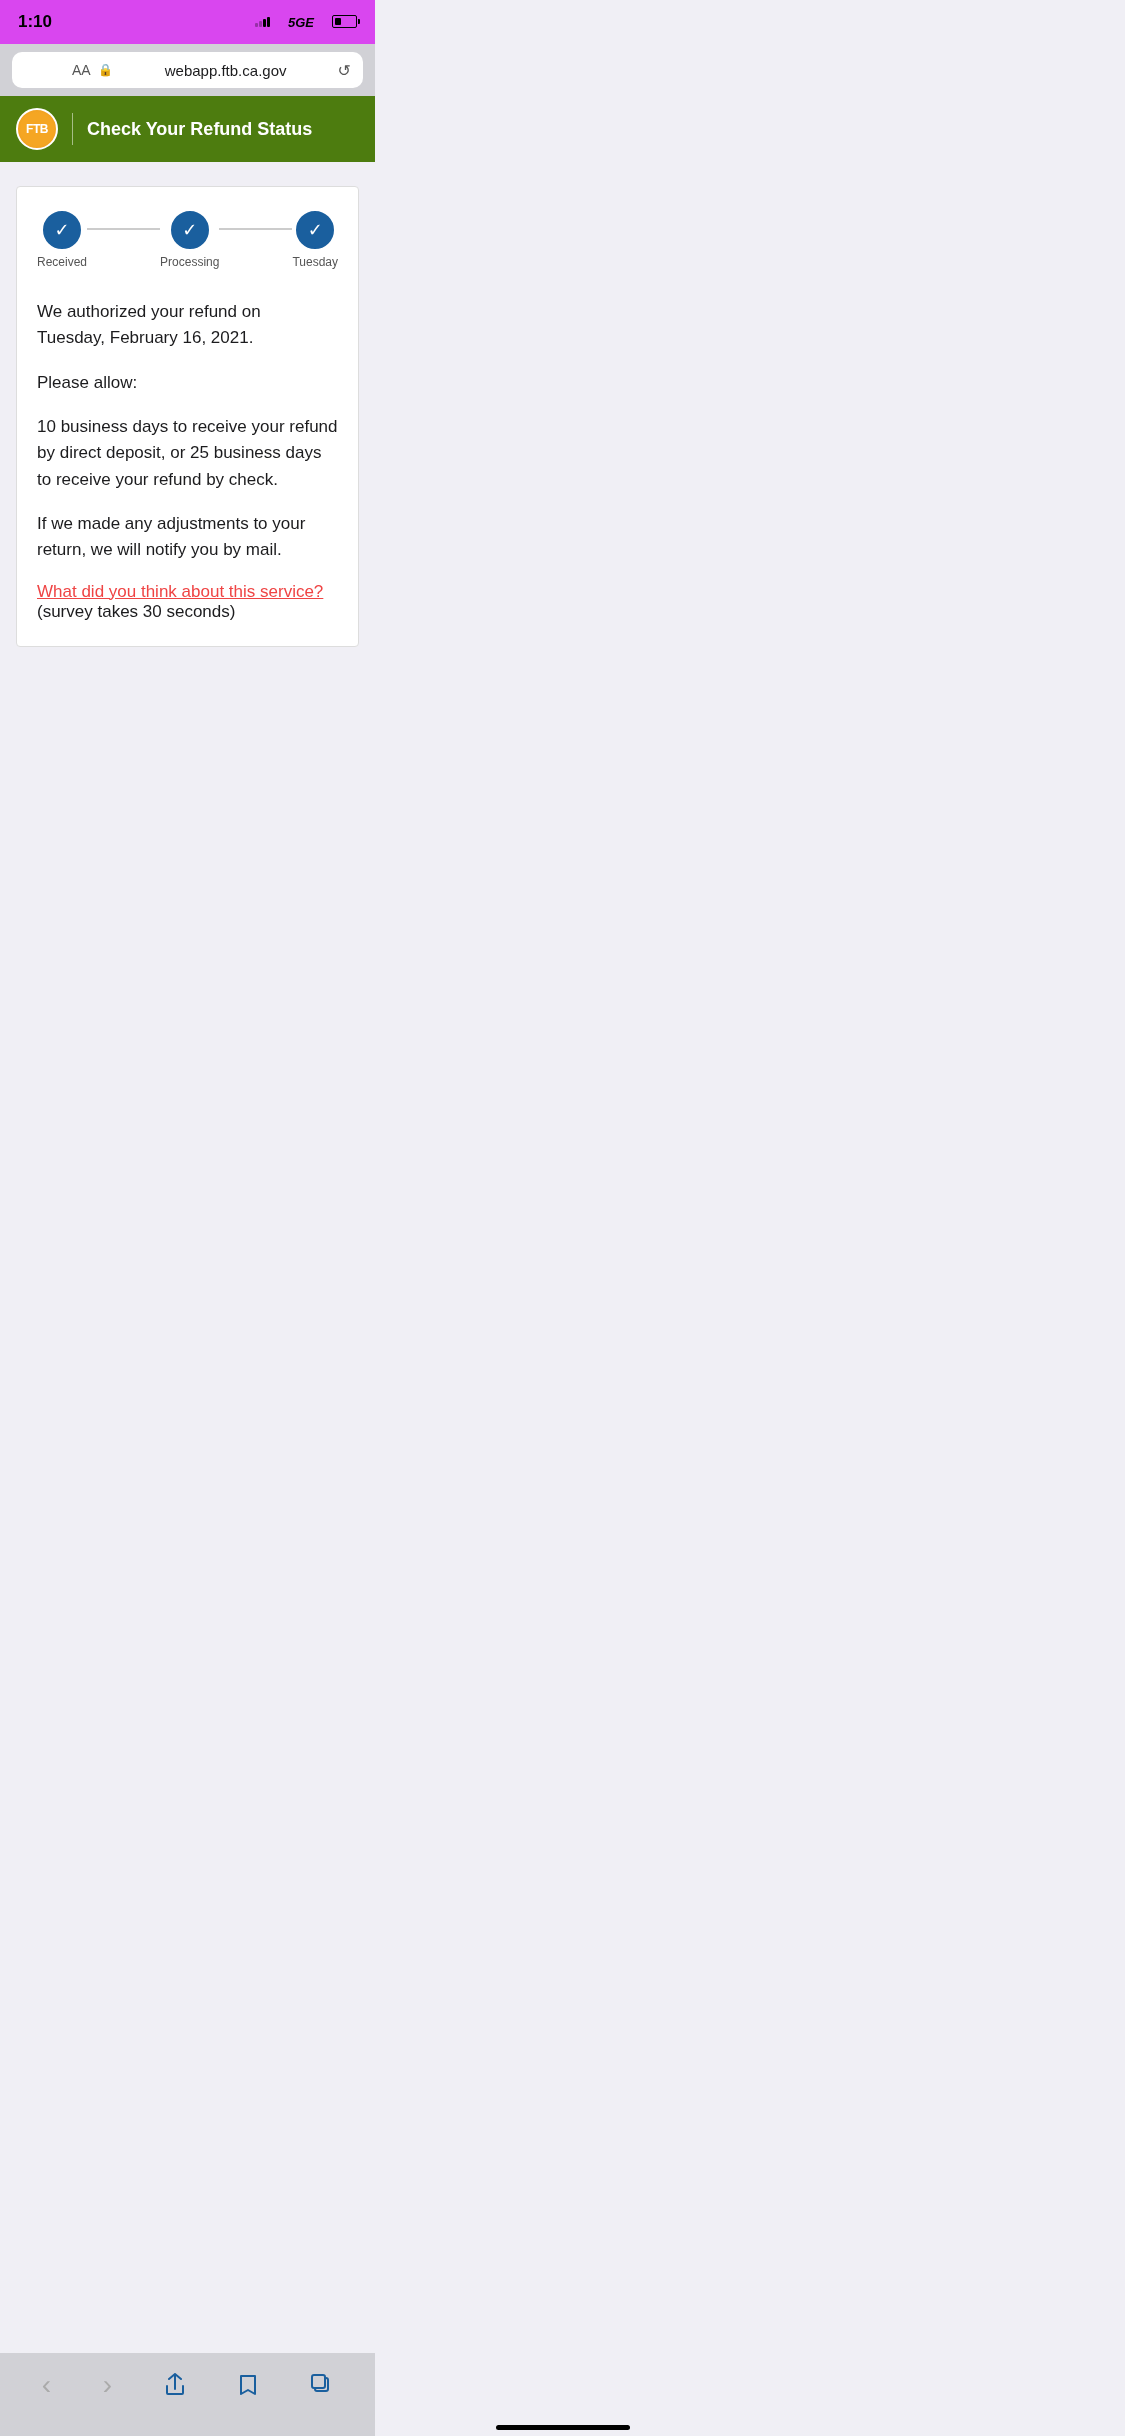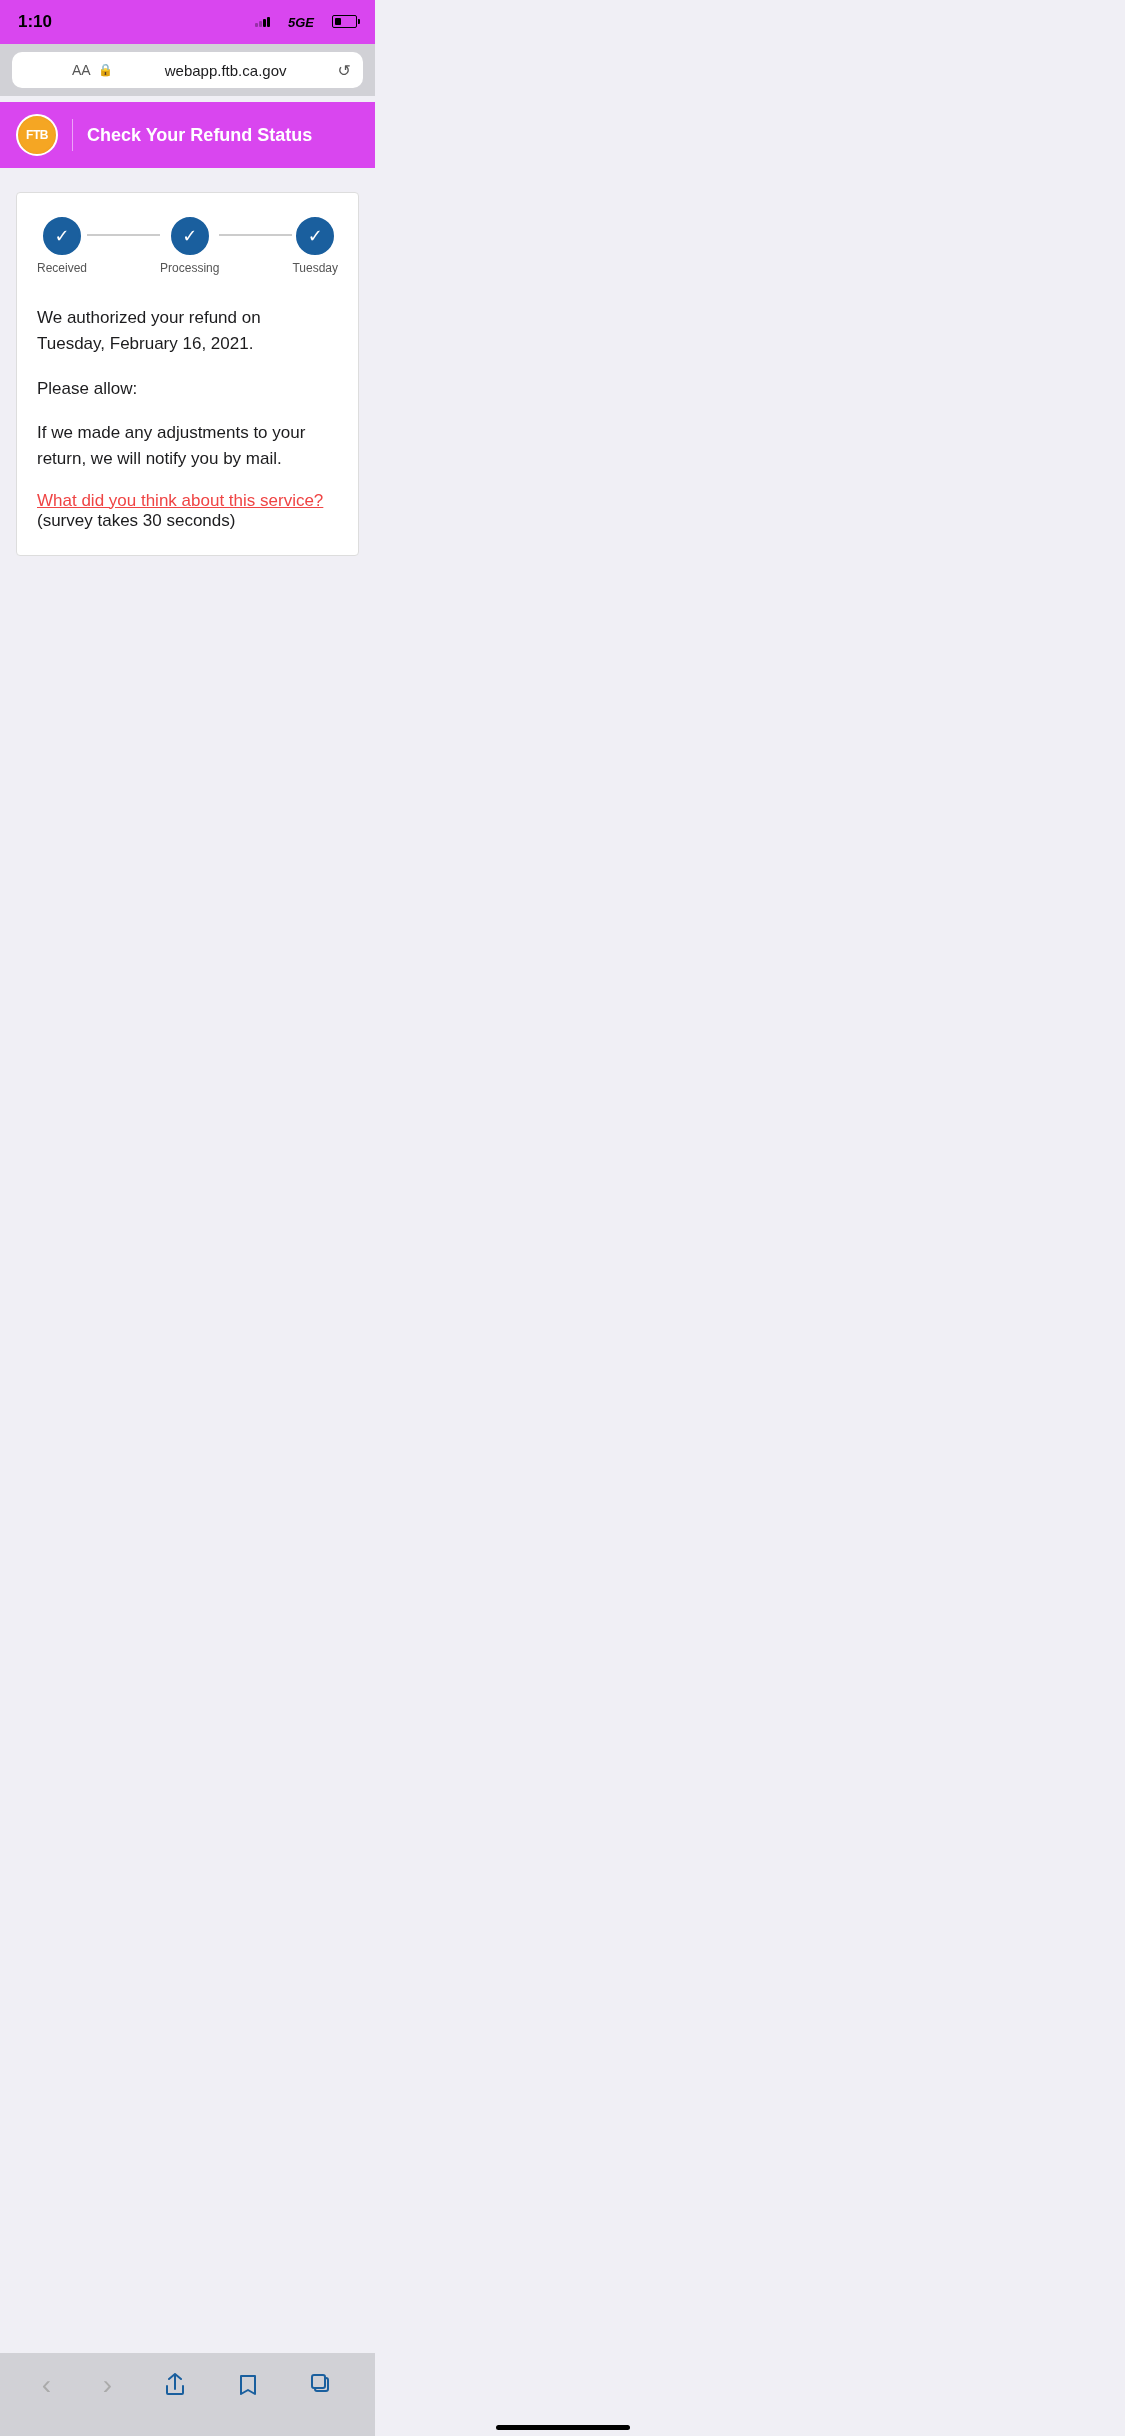--- a/index.html
+++ b/index.html
@@ -112,26 +112,25 @@
       color: #1c1c1e;
       text-align: center;
     }
     .url-refresh {
       font-size: 16px;
       color: #555;
     }
 
     
     .ftb-header {
-      background: #d946ef;
+      background: #4d7c0f;
       padding: 12px 16px;
       display: flex;
       align-items: center;
       gap: 14px;
-      margin-top: 6px;
     }
     .header-divider {
       width: 1px;
       height: 32px;
       background: rgba(255,255,255,0.5);
     }
     .header-title {
       font-size: 18px;
       font-weight: 600;
       color: #fff;
@@ -334,20 +333,21 @@
         <span class="step-label">Tuesday</span>
       </div>
     </div>
 
     <p class="body-text">
       <span>We authorized your refund on</span><br>
       <strong><span>Tuesday, February 16, 2021.</span></strong>
     </p>
 
     <p class="body-text">Please allow:</p>
+    <p class="body-text">10 business days to receive your refund by direct deposit, or 25 business days to receive your refund by check.</p>
 
     <p class="body-text">If we made any adjustments to your return, we will notify you by mail.</p>
 
     <p>
       <a class="survey-link" href="#">What did you think about this service?</a><span class="survey-text"> (survey takes 30 seconds)</span>
     </p>
 
   </div>
 </div>
 

